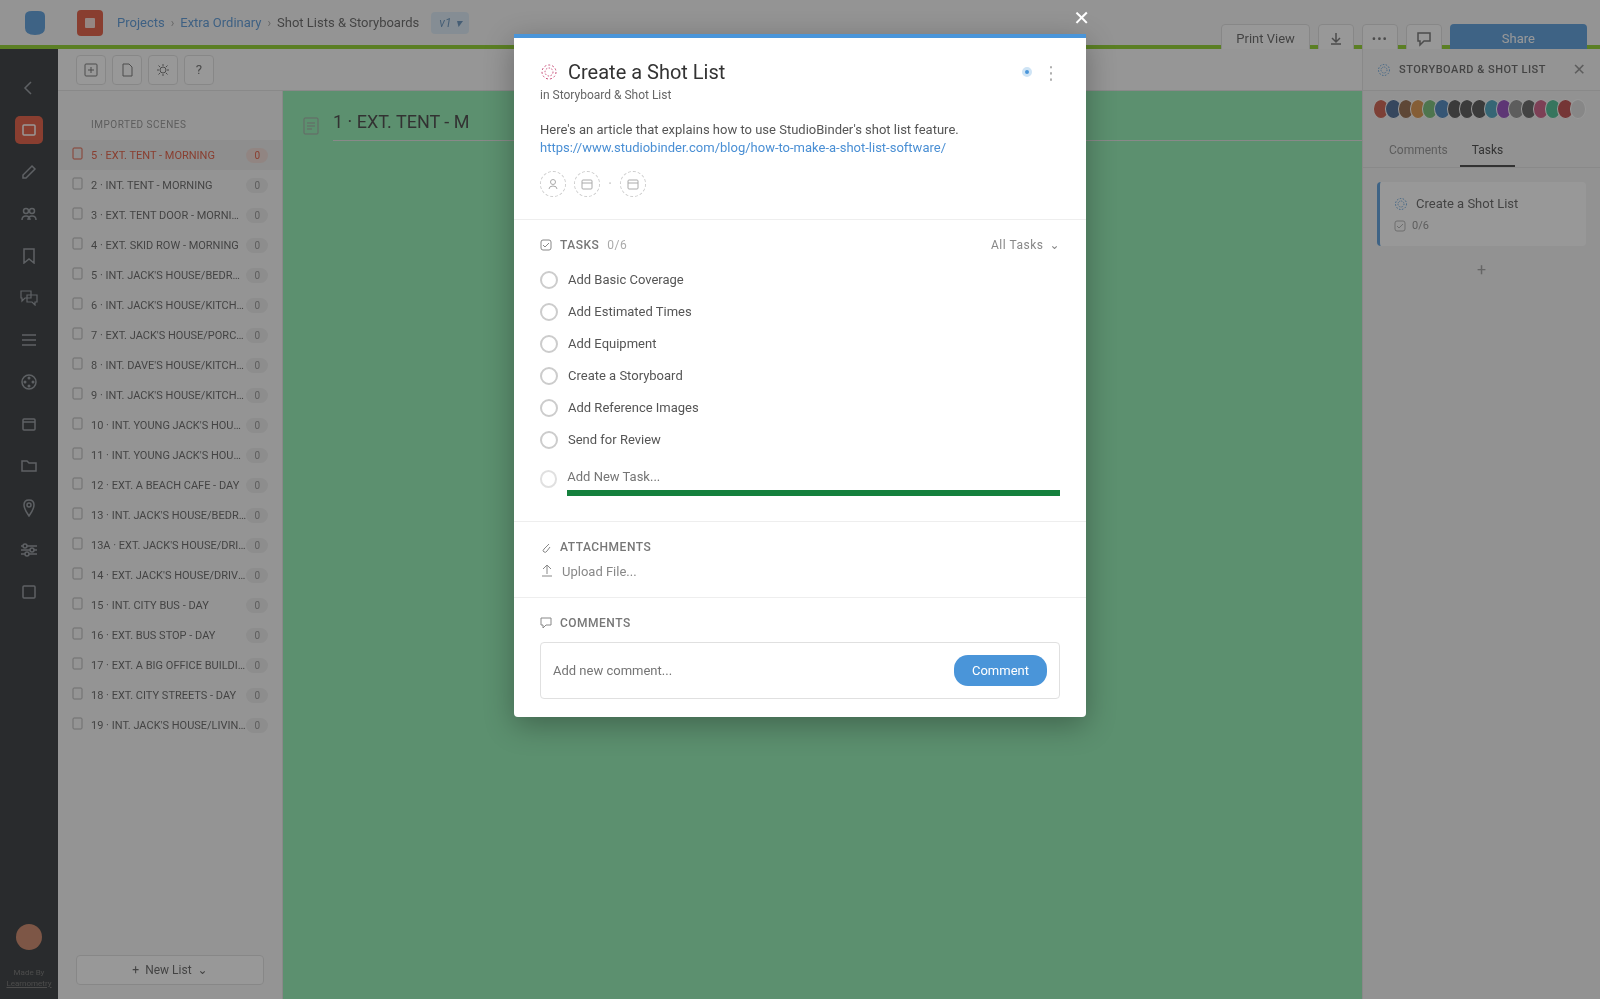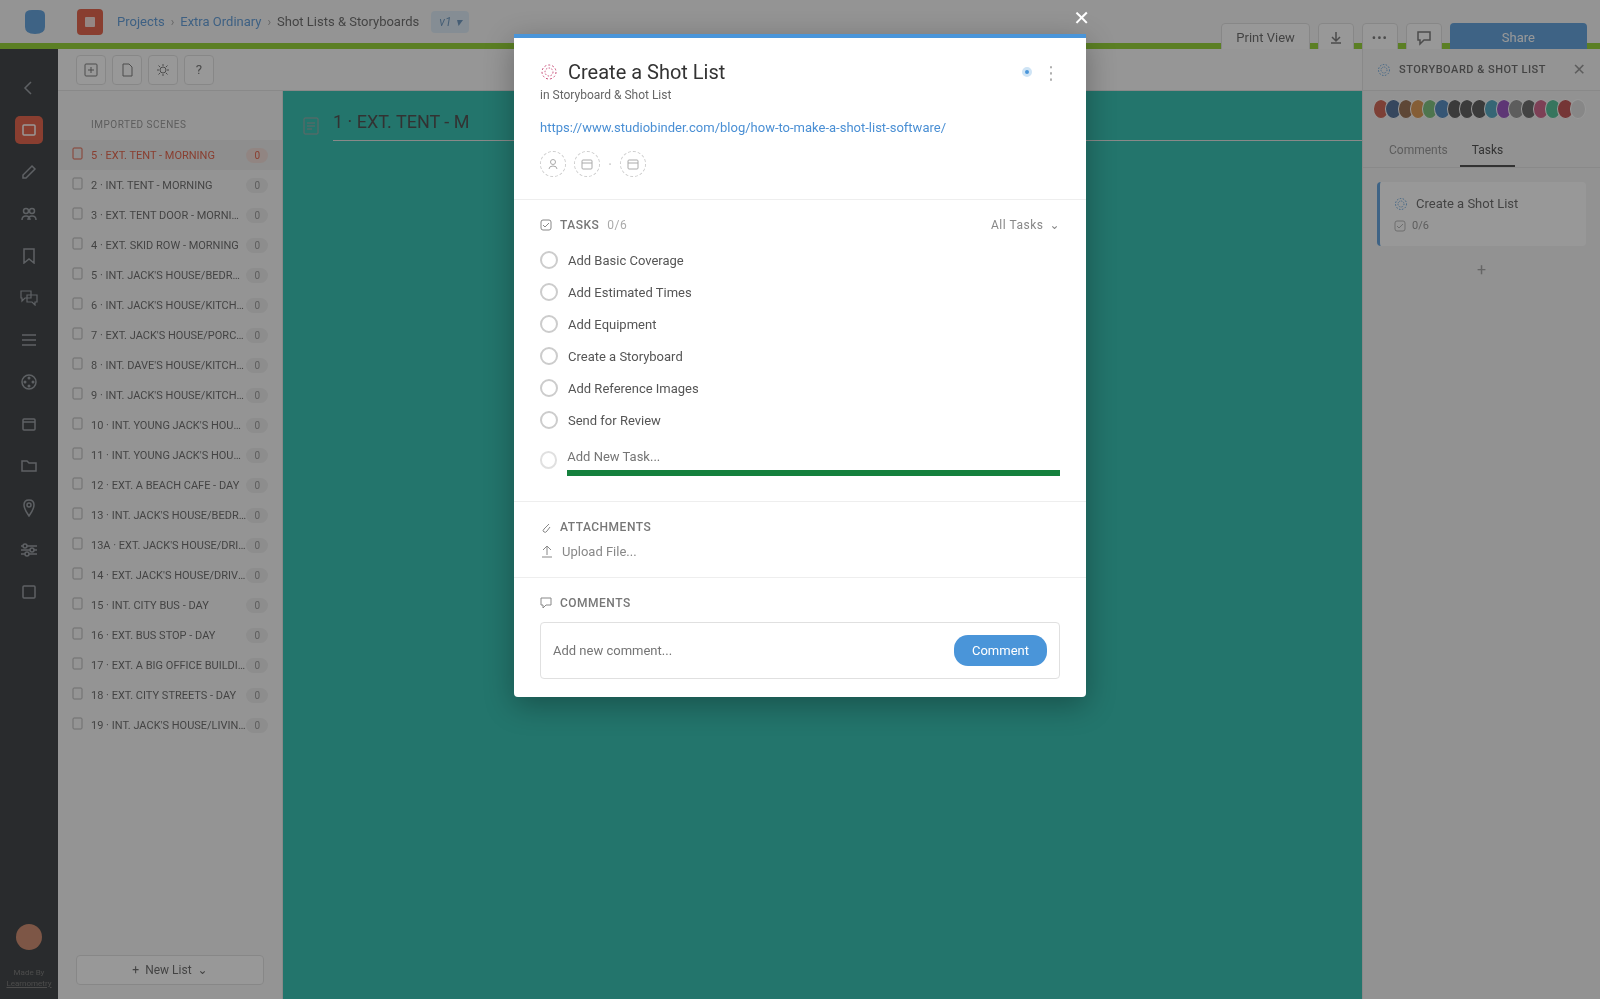--- a/index.html
+++ b/index.html
@@ -17,21 +17,21 @@
   overflow: hidden;
 }
 
 
 .top-header {
   height: 49px;
   background: #f7f7f7;
   display: flex;
   align-items: center;
   padding: 0 13px;
-  border-bottom: 6px solid #84cc16;
+  border-bottom: 4px solid #84cc16;
 }
 
 .app-logo {
   width: 44px;
   height: 44px;
   display: flex;
   align-items: center;
   justify-content: center;
   margin-right: 20px;
 }
@@ -326,21 +326,21 @@
   gap: 6px;
 }
 
 
 .main-content {
   position: absolute;
   left: 283px;
   top: 91px;
   right: 0;
   bottom: 0;
-  background: #14b8a6;
+  background: #86efac;
   padding: 18px;
 }
 
 .main-header {
   display: flex;
   align-items: center;
   gap: 12px;
   margin-bottom: 18px;
 }
 
@@ -1149,20 +1149,21 @@
           </svg>
         <span class="modal-title">Create a Shot List</span>
         <span class="status-dot"></span>
         <span class="modal-more">⋮</span>
       </div>
       <div class="modal-subtitle">
         <span>in </span><span>Storyboard &amp; Shot List</span>
       </div>
     </div>
     <div class="modal-body">
+      <div class="modal-description">Here's an article that explains how to use StudioBinder's shot list feature.</div>
       <div class="modal-link">https://www.studiobinder.com/blog/how-to-make-a-shot-list-software/</div>
       <div class="modal-metadata">
         <div class="meta-chip">
           <svg width="12" height="12" viewBox="0 0 12 12">
               <circle cx="6" cy="4" r="2.5" stroke="#aaa" fill="none"></circle>
               <path d="M2 11 Q2 8 6 8 Q10 8 10 11" stroke="#aaa" fill="none"></path>
             </svg>
         </div>
         <div class="meta-chip">
           <svg width="12" height="12" viewBox="0 0 12 12">

